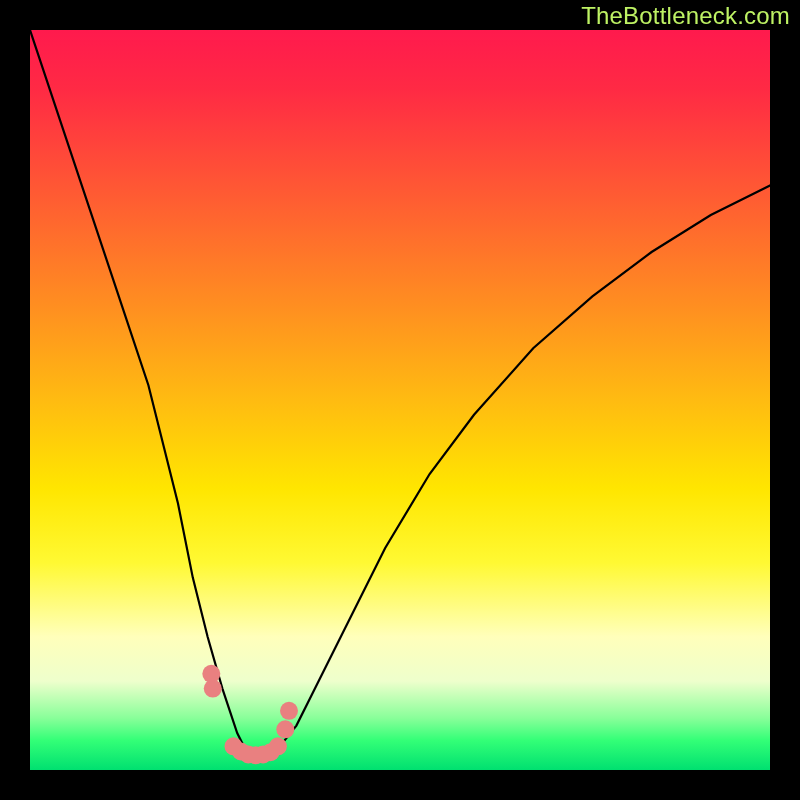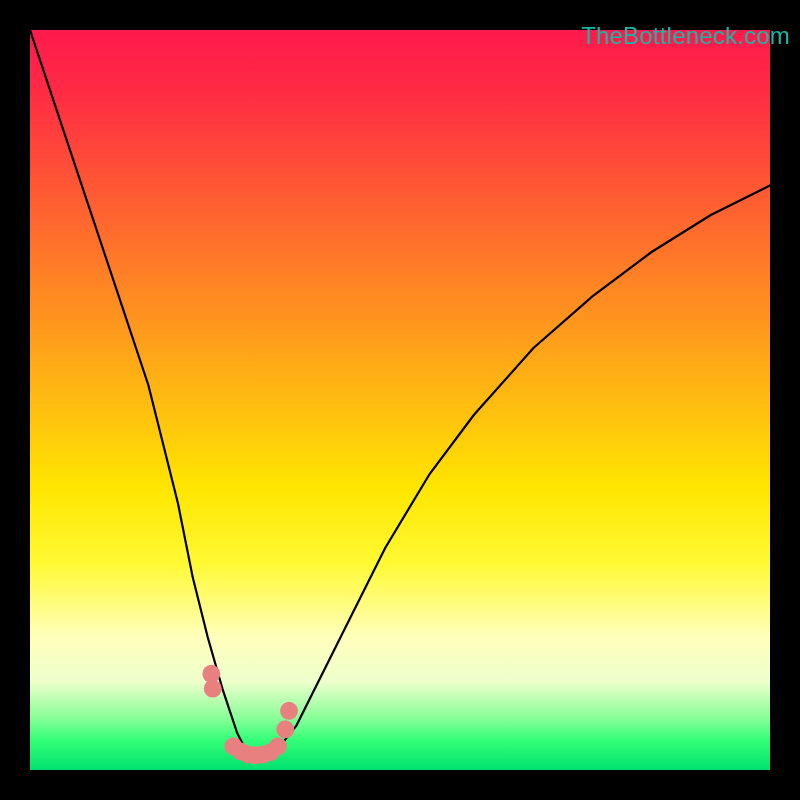--- a/index.html
+++ b/index.html
@@ -37,23 +37,23 @@
       #fff933 72%,
       #ffffbb 82%,
       #eeffcc 88%,
       #88ff99 93%,
       #33ff77 96%,
       #00e070 100%
     );
   }
   .watermark {
     position: absolute;
-    top: 22px;
+    top: 2px;
     right: 10px;
-    color: #14b8a6;
+    color: #bef264;
     font-size: 24px;
     font-weight: 500;
     letter-spacing: 0.2px;
     z-index: 5;
   }
   svg.curve {
     position: absolute;
     inset: 0;
     width: 100%;
     height: 100%;

